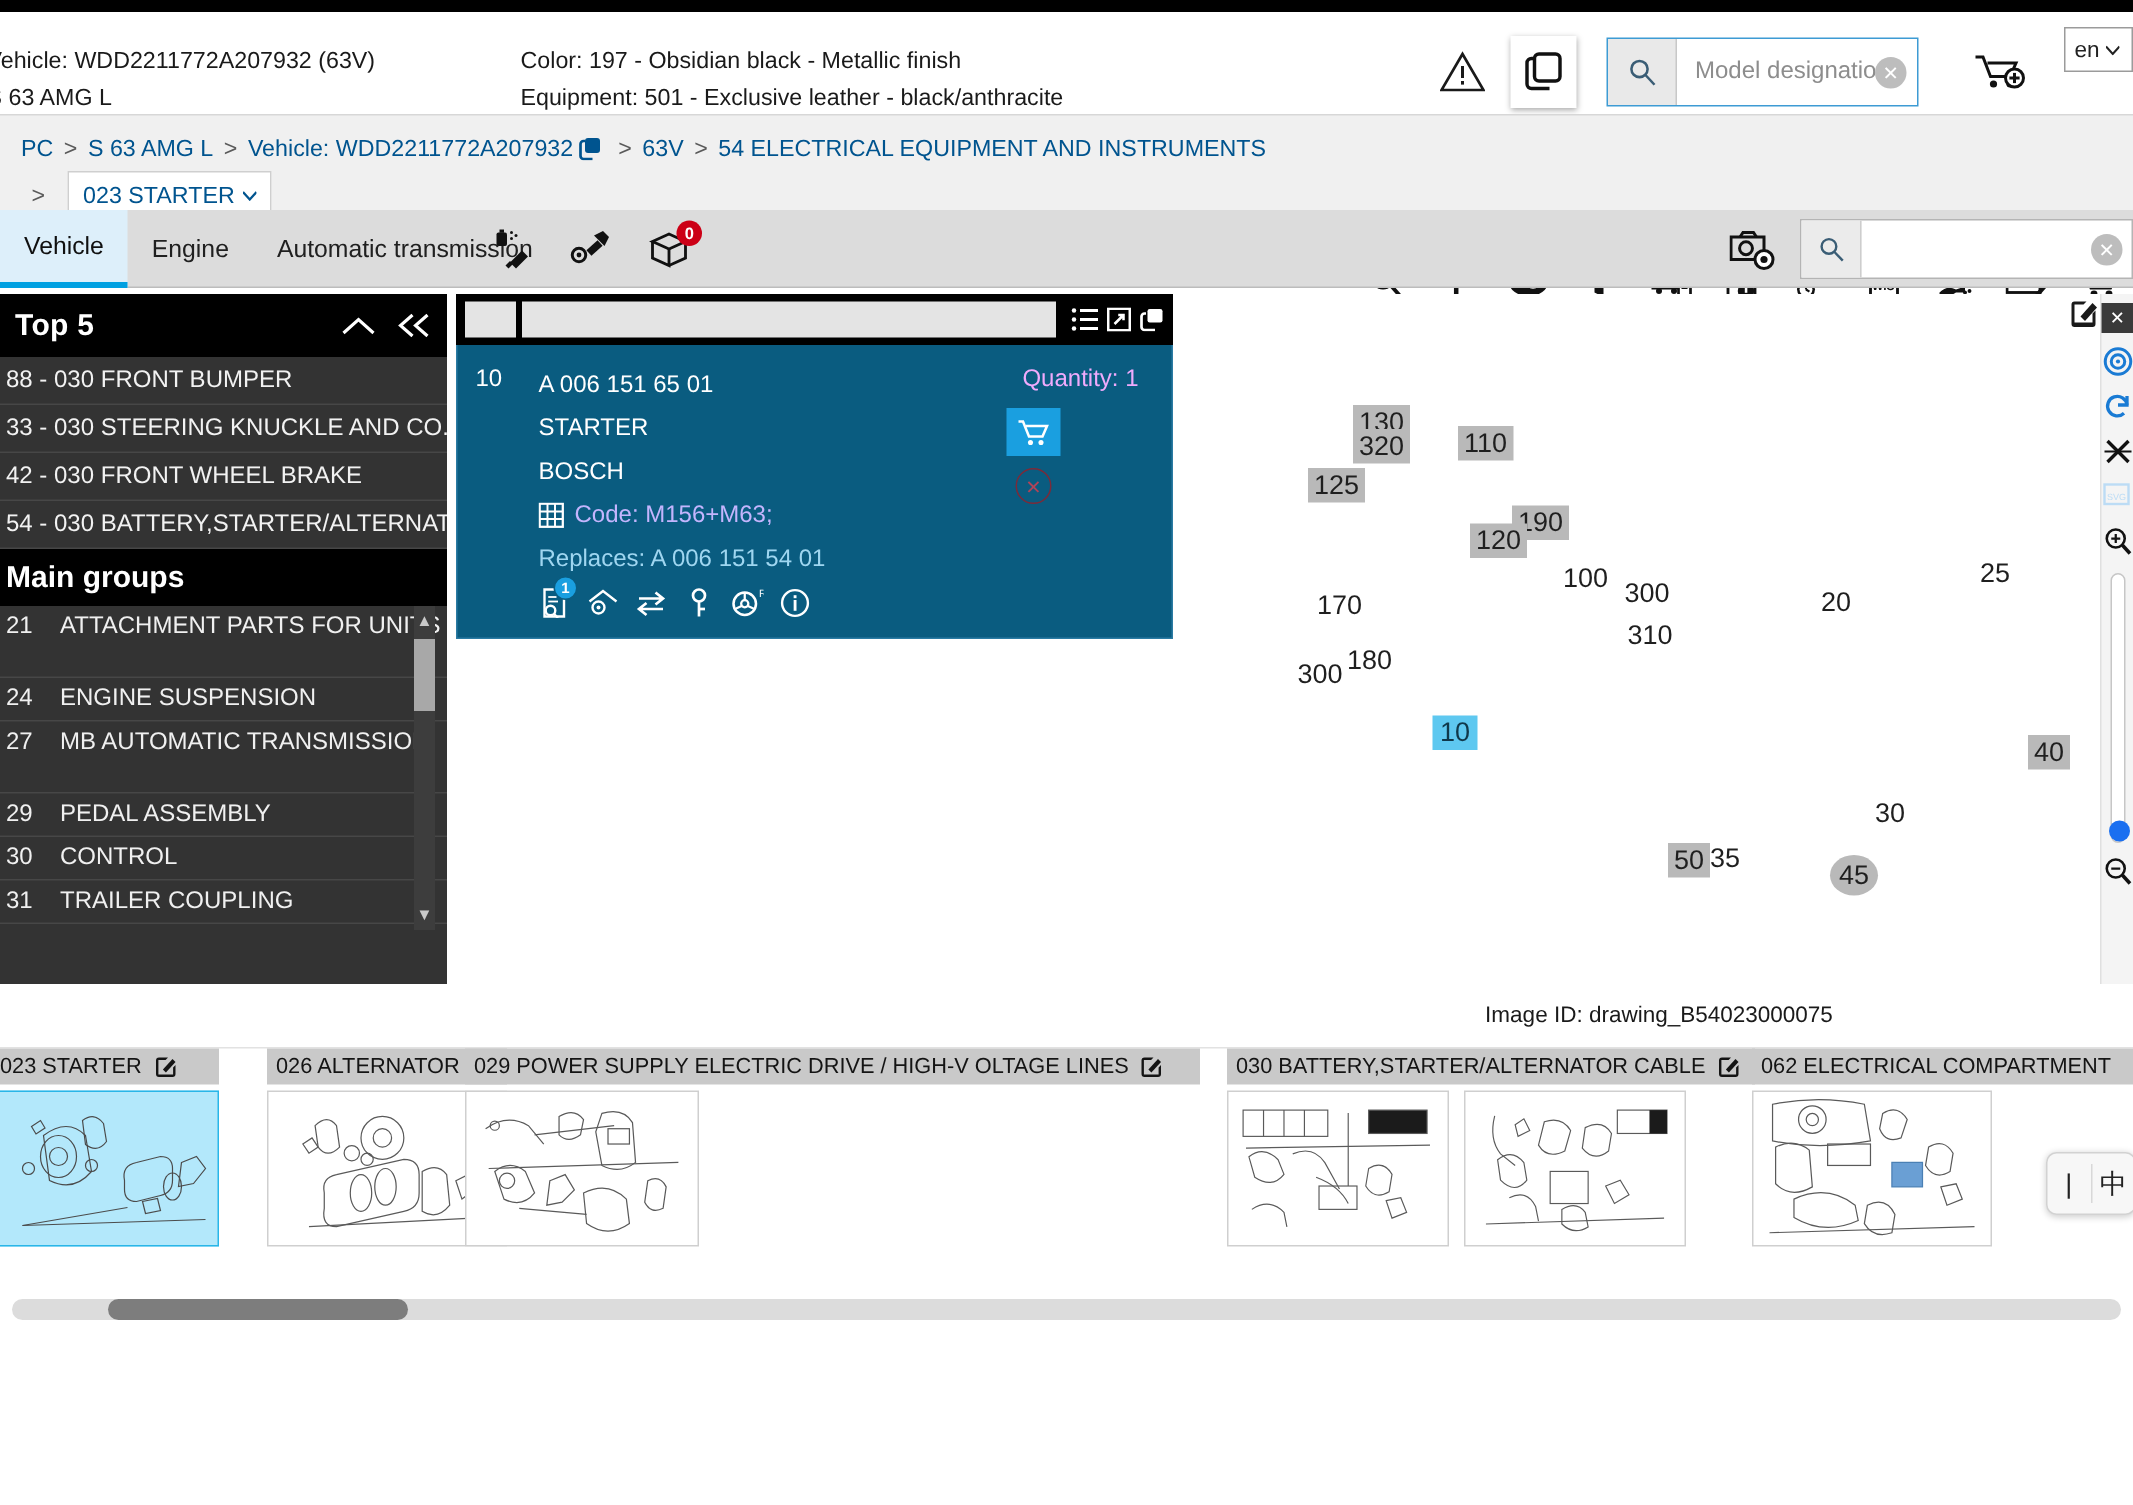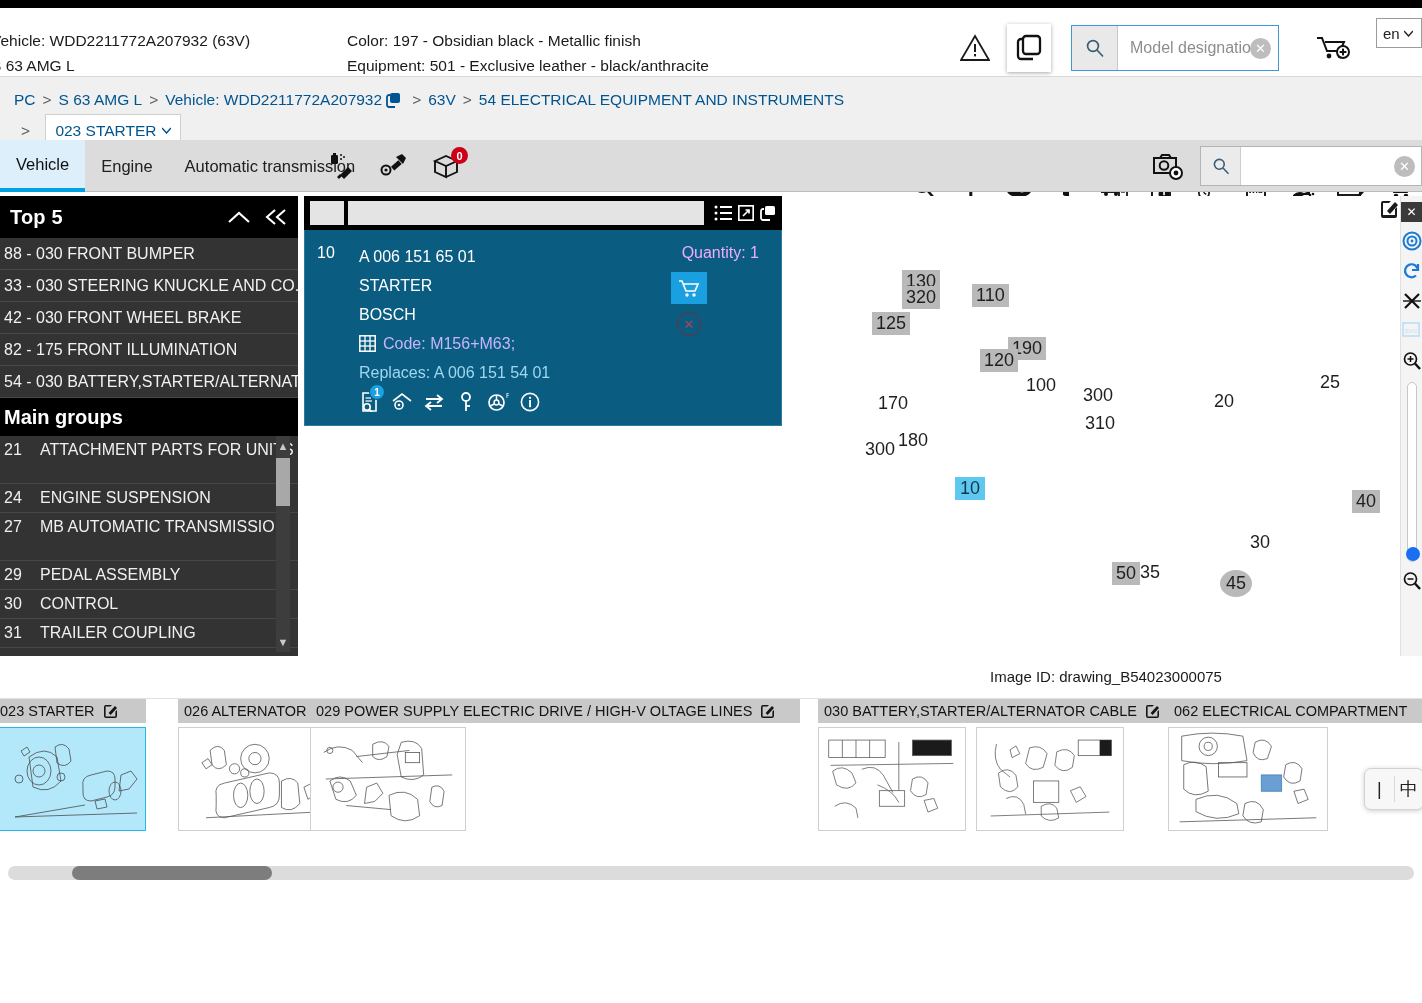--- a/index.html
+++ b/index.html
@@ -403,21 +403,20 @@
               <path d="M11 1 L3 8 L11 15" fill="none" stroke="#fff" stroke-width="2.1"></path>
               <path d="M21 1 L13 8 L21 15" fill="none" stroke="#fff" stroke-width="2.1"></path>
             </svg>
           </span>
       </span>
     </div>
     <div class="top5-list">
       <div class="top5-item">88 - 030 FRONT BUMPER</div>
       <div class="top5-item">33 - 030 STEERING KNUCKLE AND CO...</div>
       <div class="top5-item">42 - 030 FRONT WHEEL BRAKE</div>
-      <div class="top5-item">82 - 175 FRONT ILLUMINATION</div>
       <div class="top5-item">54 - 030 BATTERY,STARTER/ALTERNAT...</div>
     </div>
     <div class="mg-head">Main groups</div>
     <div class="mg-list">
       <div class="mg-item" style="height:48px;">
         <span class="mg-num">21</span>
         <span class="mg-txt">ATTACHMENT PARTS FOR UNITS</span>
       </div>
       <div class="mg-item">
         <span class="mg-num">24</span>
@@ -558,21 +557,21 @@
 
   <div class="viewer">
 
     <div style="position:absolute; left:40px; top:40px; width:570px; height:390px;">
       <span class="dwg-label box" style="left:72px;  top:34px;">130</span>
       <span class="dwg-label box" style="left:72px;  top:50px;">320</span>
       <span class="dwg-label box" style="left:142px; top:48px;">110</span>
       <span class="dwg-label box" style="left:42px;  top:76px;">125</span>
       <span class="dwg-label box" style="left:178px; top:101px;">190</span>
       <span class="dwg-label box" style="left:150px; top:113px;">120</span>
-      <span class="dwg-label" style="left:196px; top:139px;text-align:center;">100</span>
+      <span class="dwg-label" style="left:212px; top:139px;text-align:center;">100</span>
       <span class="dwg-label" style="left:253px; top:149px;">300</span>
       <span class="dwg-label" style="left:48px;  top:157px;">170</span>
       <span class="dwg-label" style="left:255px; top:177px;">310</span>
       <span class="dwg-label" style="left:35px;  top:203px;">300</span>
       <span class="dwg-label" style="left:68px;  top:194px;">180</span>
       <span class="dwg-label boxsel" style="left:125px; top:241px;">10</span>
       <span class="dwg-label" style="left:384px; top:155px;">20</span>
       <span class="dwg-label" style="left:490px; top:136px;">25</span>
       <span class="dwg-label box" style="left:522px; top:254px;">40</span>
       <span class="dwg-label" style="left:420px; top:296px;">30</span>

